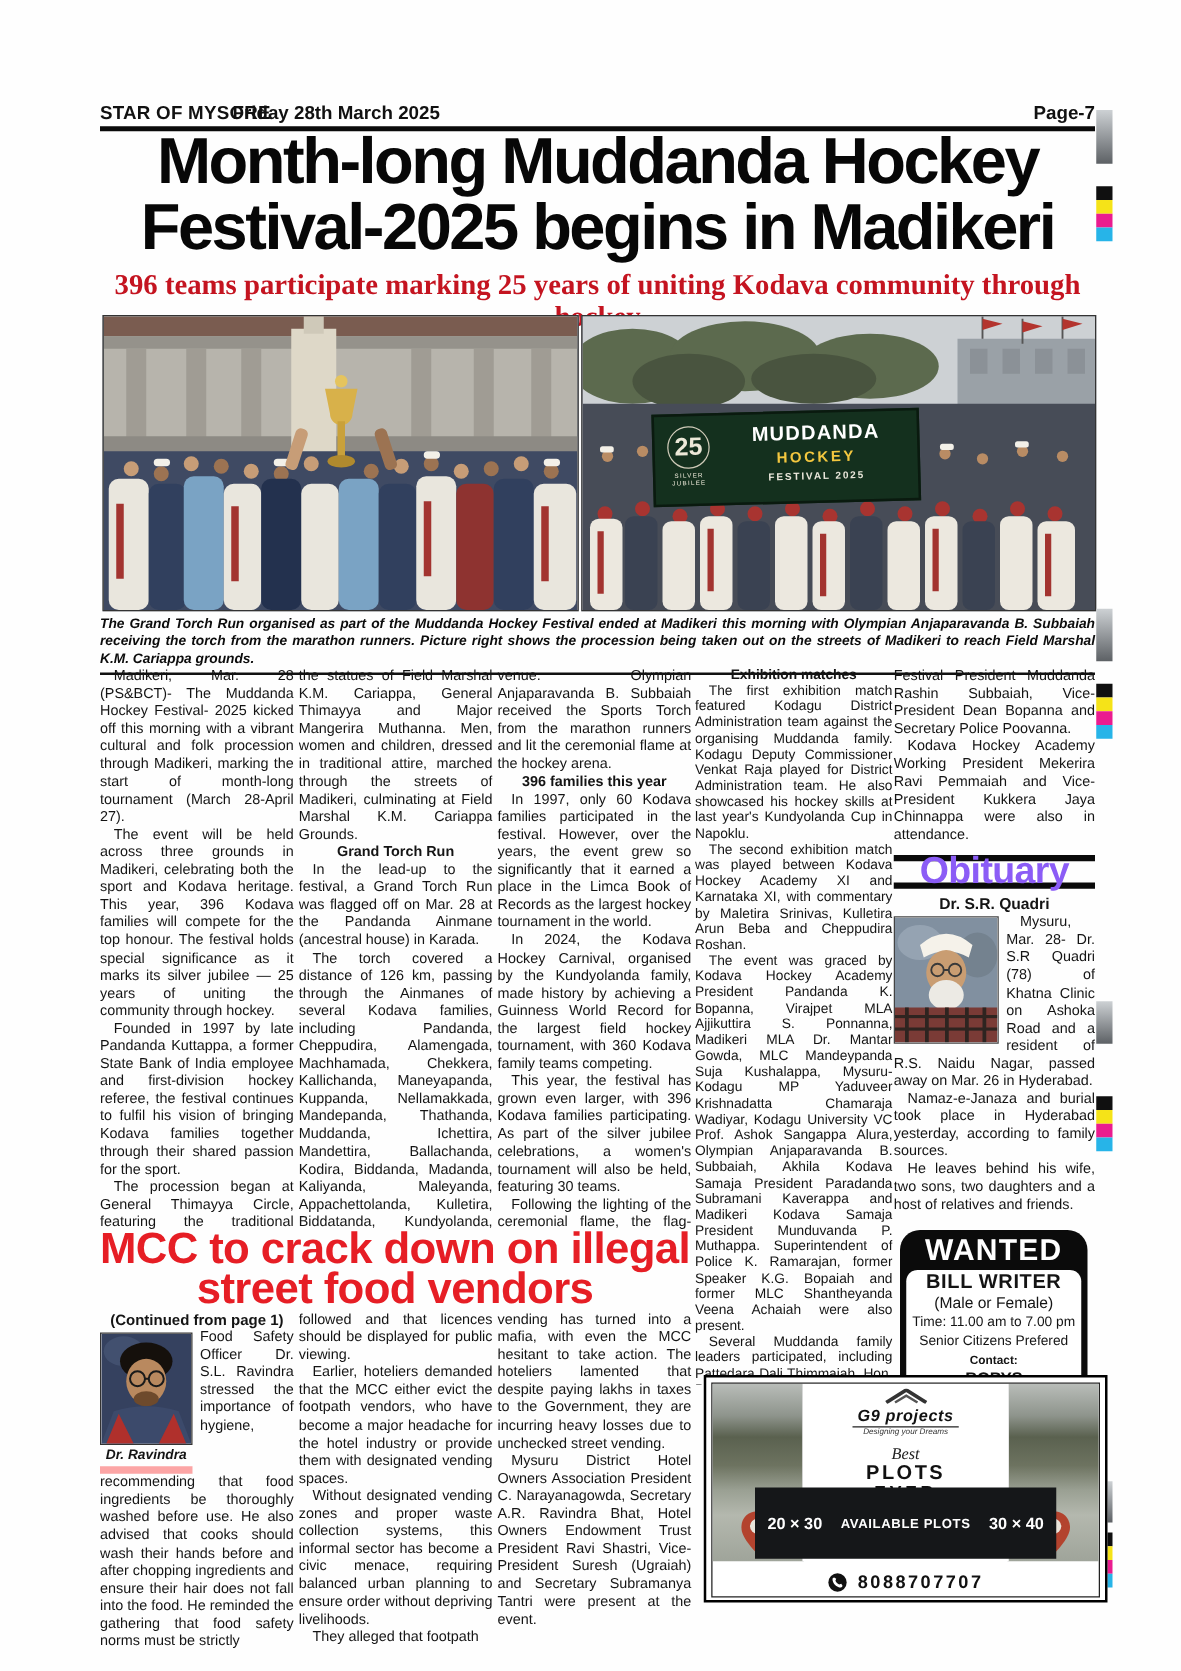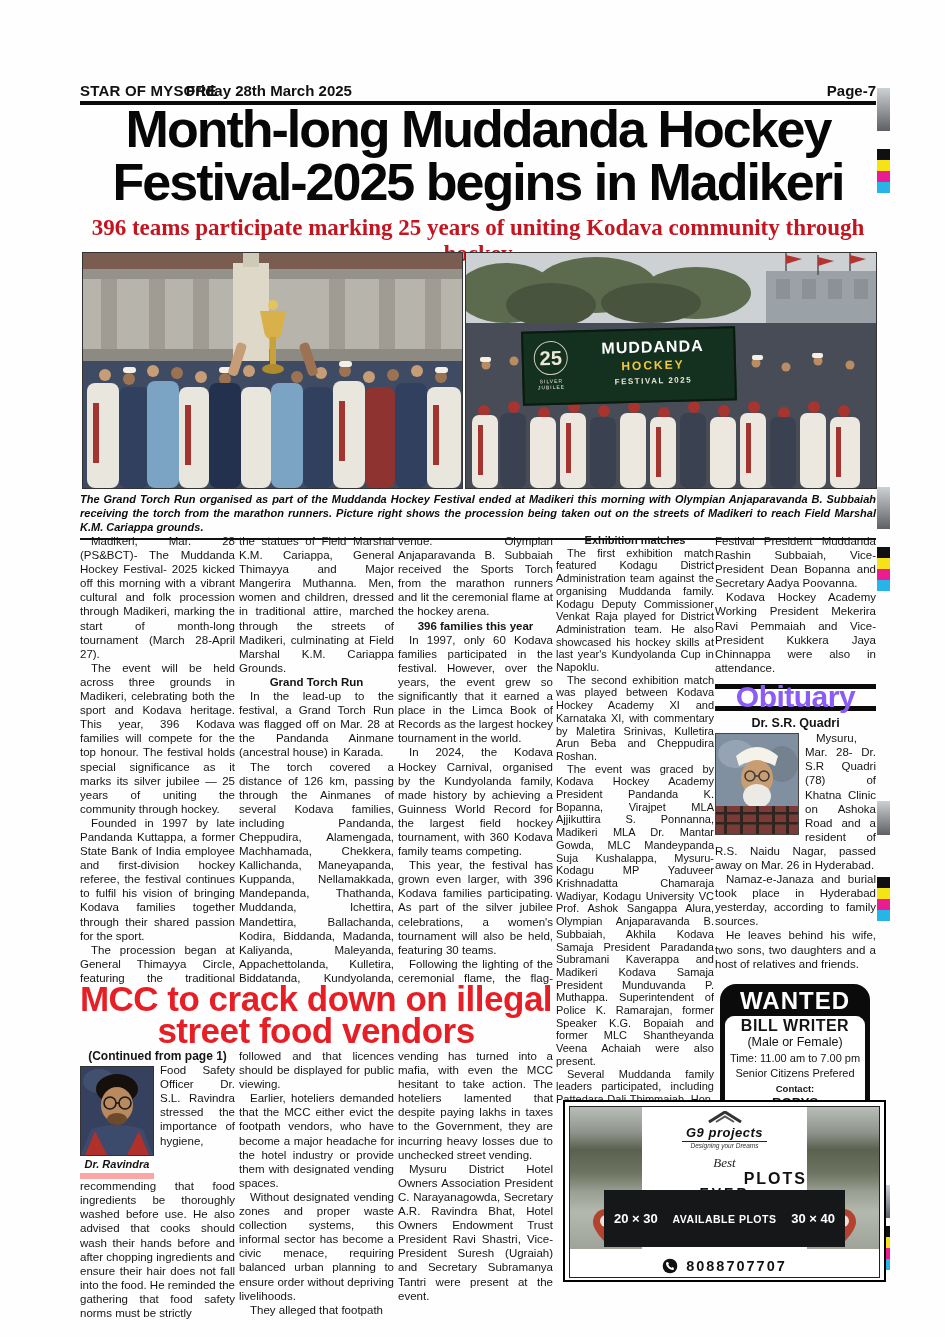--- a/index.html
+++ b/index.html
@@ -75,21 +75,21 @@
   .g9-in{position:relative;height:100%;border:1px solid #222;overflow:hidden;background:#fff;}
   .g9-photo{position:absolute;top:0;bottom:28px;width:72px;
     background:linear-gradient(180deg,#b9bdb9 0%,#8e948c 18%,#5a614f 30%,#6d7360 46%,#9aa093 60%,#b4b8ae 74%,#9fa49a 100%);}
   .g9-photo.l{left:0;border-right:1px solid #888;} .g9-photo.r{right:0;border-left:1px solid #888;}
   .g9-pin{position:absolute;left:50%;bottom:6px;transform:translateX(-50%);}
   .g9-mid{position:absolute;left:72px;right:72px;top:0;bottom:28px;text-align:center;background:#fff;}
   .g9-brand{font-size:13px;font-weight:bold;font-style:italic;letter-spacing:.5px;border-bottom:1px solid #222;
             display:inline-block;padding:0 4px 1px;margin-top:2px;}
   .g9-tag{font-size:6.5px;font-style:italic;color:#333;}
   .g9-best{font-family:"Liberation Serif",serif;font-style:italic;font-size:13px;margin-top:6px;color:#222;}
-  .g9-plots{font-size:16px;font-weight:bold;letter-spacing:2px;line-height:15px;text-align:right;}
+  .g9-plots{font-size:16px;font-weight:bold;letter-spacing:2px;line-height:15px;}
   .g9-ever{font-size:14px;font-weight:bold;letter-spacing:3px;line-height:14px;}
   .g9-loc{font-size:5.8px;font-weight:bold;color:#444;margin-top:4px;line-height:7.5px;}
   .g9-place{font-size:10.5px;font-weight:bold;letter-spacing:.5px;margin-top:3px;display:flex;align-items:center;justify-content:center;gap:3px;}
   .g9-strip{position:absolute;left:34px;right:34px;bottom:30px;height:23px;background:#151719;color:#fff;
             display:flex;align-items:center;justify-content:space-between;padding:17px 10px;z-index:2;}
   .g9-strip .sz{font-size:13px;font-weight:bold;} .g9-strip .av{font-size:10.5px;font-weight:bold;letter-spacing:.5px;}
   .g9-phone{position:absolute;left:0;right:0;bottom:3px;text-align:center;font-weight:bold;font-size:14.5px;
             letter-spacing:2px;display:flex;align-items:center;justify-content:center;gap:8px;}
   
   .rm{position:absolute;left:877px;width:13px;}
@@ -305,21 +305,21 @@
   <div class="col" id="c4">
       <p class="para subh">Exhibition matches</p>
       <p class="para">The first exhibition match featured Kodagu District Administration team against the organising Muddanda family. Kodagu Deputy Commissioner Venkat Raja played for District Administration team. He also showcased his hockey skills at last year's Kundyolanda Cup in Napoklu.</p>
       <p class="para">The second exhibition match was played between Kodava Hockey Academy XI and Karnataka XI, with commentary by Maletira Srinivas, Kulletira Arun Beba and Cheppudira Roshan.</p>
       <p class="para">The event was graced by Kodava Hockey Academy President Pandanda K. Bopanna, Virajpet MLA Ajjikuttira S. Ponnanna, Madikeri MLA Dr. Mantar Gowda, MLC Mandeypanda Suja Kushalappa, Mysuru-Kodagu MP Yaduveer Krishnadatta Chamaraja Wadiyar, Kodagu University VC Prof. Ashok Sangappa Alura, Olympian Anjaparavanda B. Subbaiah, Akhila Kodava Samaja President Paradanda Subramani Kaverappa and Madikeri Kodava Samaja President Munduvanda P. Muthappa. Superintendent of Police K. Ramarajan, former Speaker K.G. Bopaiah and former MLC Shantheyanda Veena Achaiah were also present.</p>
       <p class="para">Several Muddanda family leaders participated, including Pattedara Dali Thimmaiah, Hon. President Muddanda B. Devaiah,</p>
     </div>
 
   <div class="col" id="c5">
     <div>
-        <p class="para ni">Festival President Muddanda Rashin Subbaiah, Vice-President Dean Bopanna and Secretary Aadya Poovanna.</p>
+        <p class="para ni">Festival President Muddanda Rashin Subbaiah, Vice-President Dean Bopanna and Secretary Police Poovanna.</p>
         <p class="para">Kodava Hockey Academy Working President Mekerira Ravi Pemmaiah and Vice-President Kukkera Jaya Chinnappa were also in attendance.</p>
       </div>
 
     <div>
       <div class="ob-rule"></div>
       <div class="ob-title">Obituary</div>
       <div class="ob-rule" style="margin-top:0;"></div>
       <div class="ob-name">Dr. S.R. Quadri</div>
       <div>
         <div class="ob-photo">

